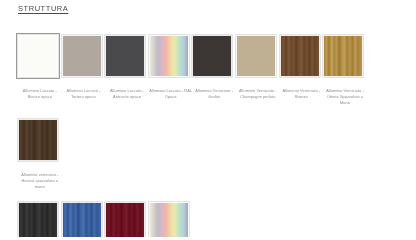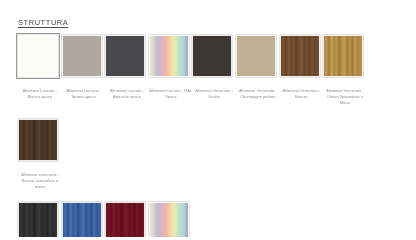--- a/index.html
+++ b/index.html
@@ -12,21 +12,21 @@
     height: 237px;
     background: #ffffff;
     font-family: "Liberation Sans", sans-serif;
     overflow: hidden;
     position: relative;
   }
 
   .page-title {
     position: absolute;
     left: 18px;
-    top: 18px;
+    top: 4px;
     font-size: 7.5px;
     letter-spacing: 0.55px;
     color: #4a4a4a;
     font-weight: 400;
     text-decoration: underline;
     text-underline-offset: 2px;
     white-space: nowrap;
   }
 
   .swatch-grid {

